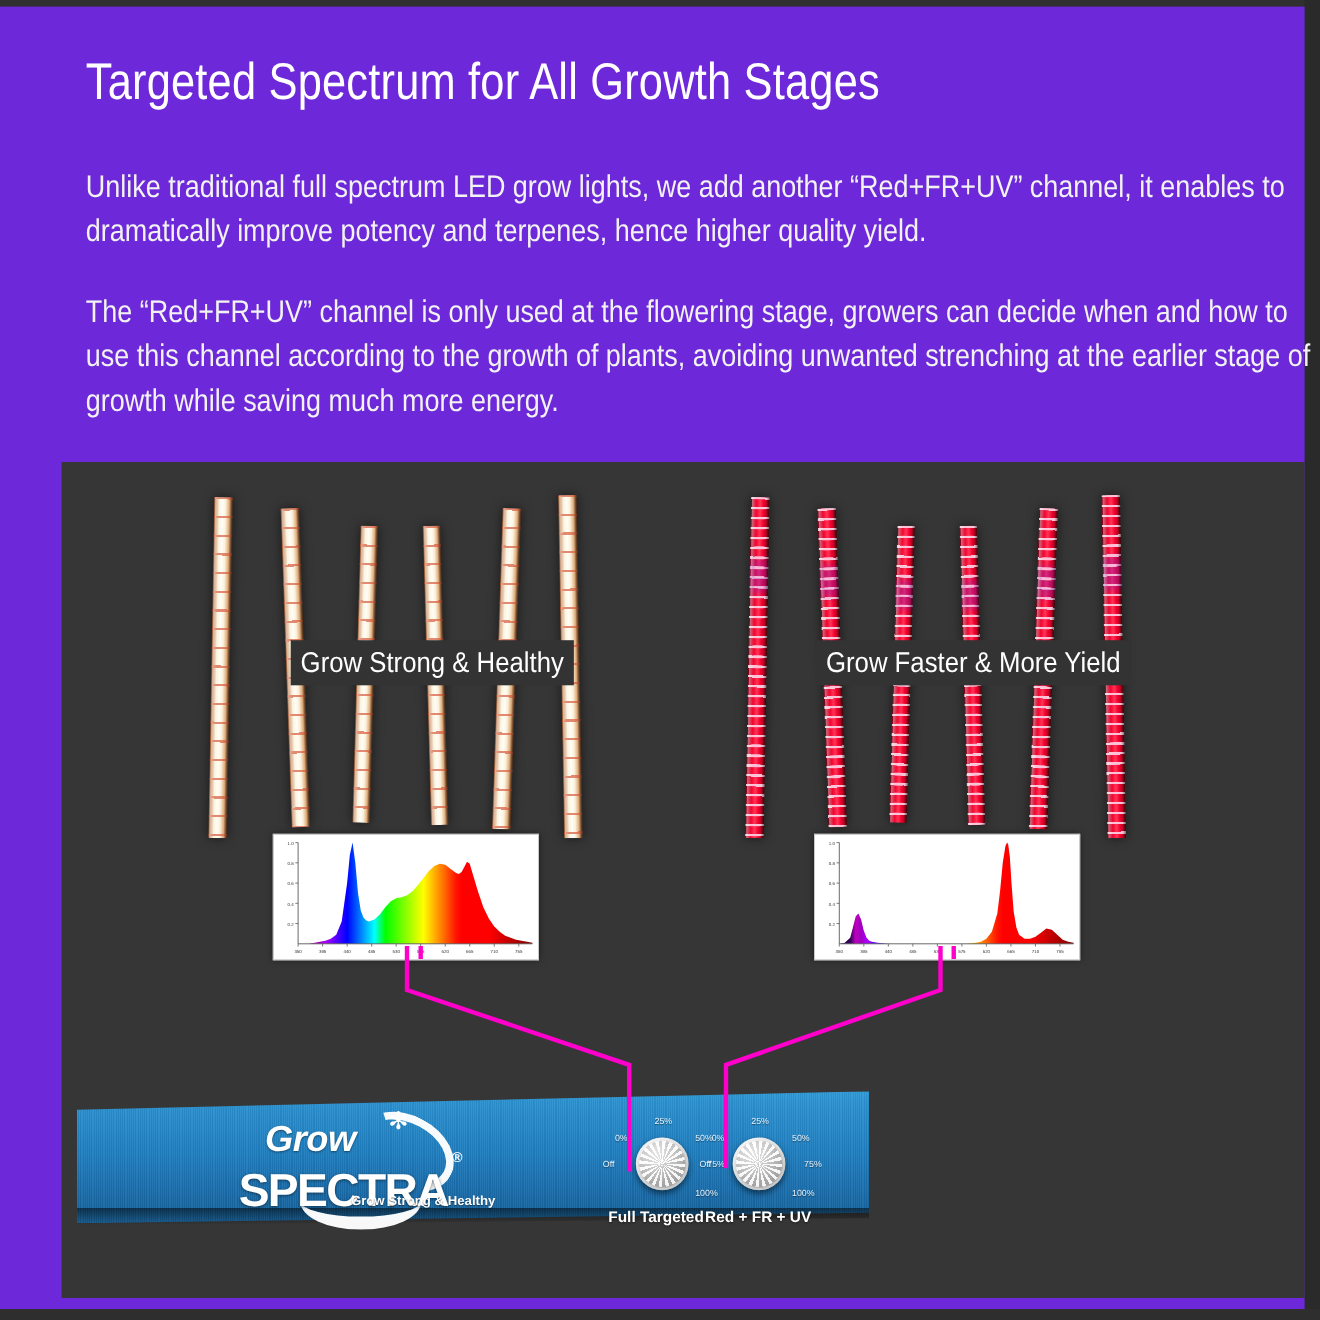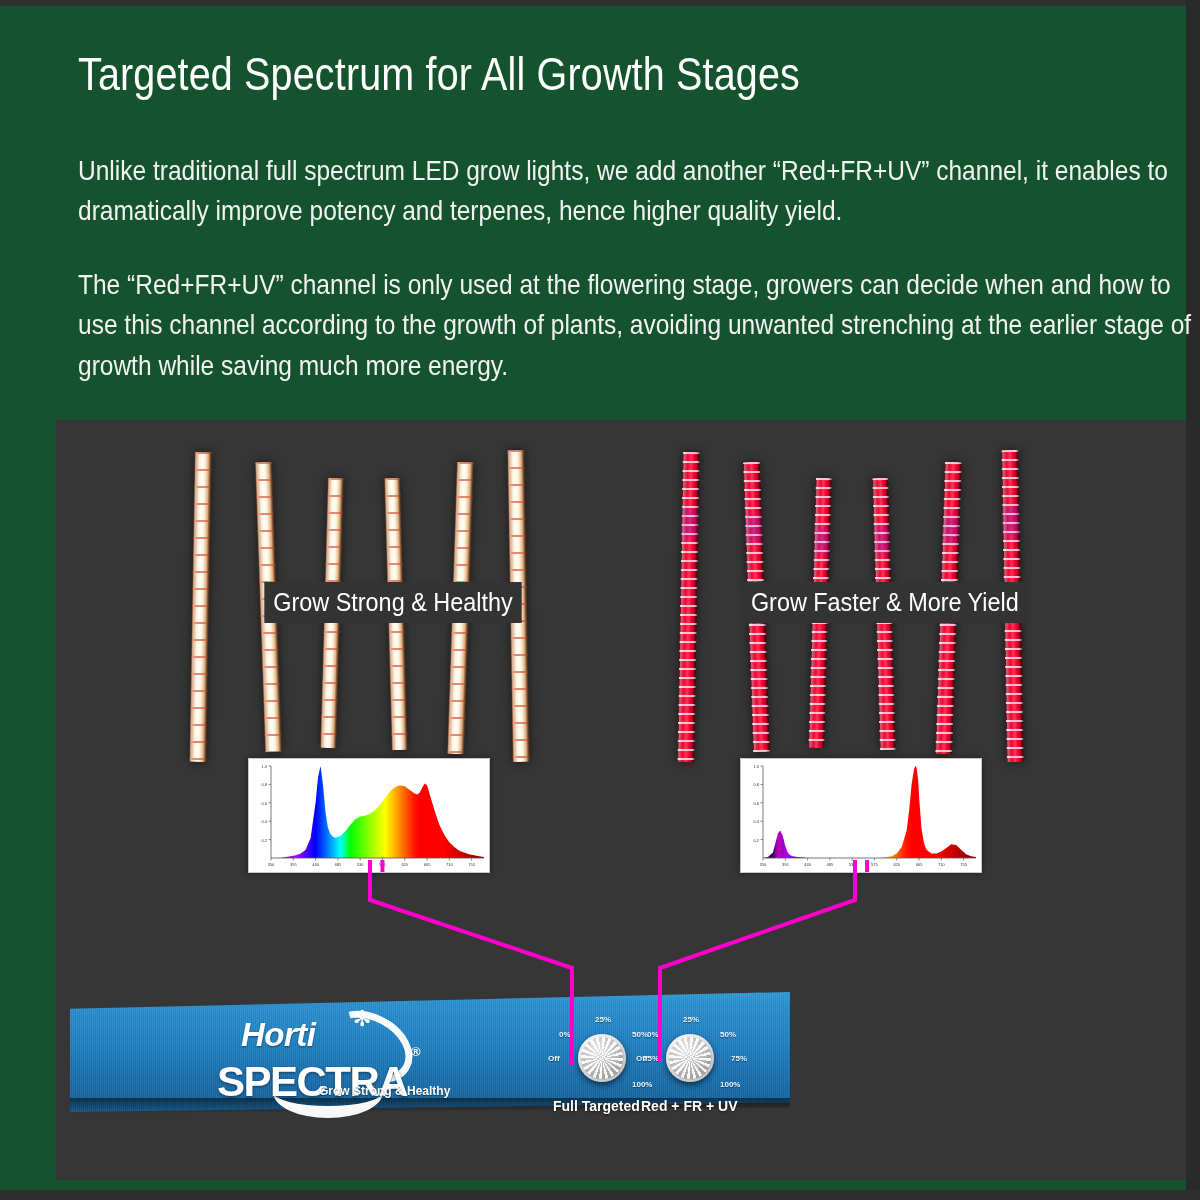--- a/index.html
+++ b/index.html
@@ -3,21 +3,21 @@
 <meta charset="utf-8">
 <style>
   html,body{margin:0;padding:0;}
   body{
     width:1200px;height:1200px;
     background:#333333;
     font-family:"Liberation Sans",sans-serif;
     overflow:hidden;
     position:relative;
   }
-  #stage{position:absolute;inset:0;width:1200px;height:1200px;overflow:hidden;background:#14532d;}
+  #stage{position:absolute;inset:0;width:1200px;height:1200px;overflow:hidden;background:#6d28d9;}
 
   
   .edge-right{position:absolute;top:0;right:0;width:14px;height:1200px;background:#2a2a2a;}
   .edge-bottom{position:absolute;left:0;bottom:0;width:1200px;height:10px;background:#2e2e2e;}
   .edge-top{position:absolute;left:0;top:0;width:1200px;height:6px;background:#303030;}
 
   
   .header{position:absolute;left:78px;top:46px;width:1060px;}
   .title{
     font-family:"Liberation Sans Narrow","Liberation Sans",sans-serif;
@@ -186,21 +186,21 @@
       repeating-conic-gradient(from 0deg,
         rgba(255,255,255,.95) 0deg 9deg,
         rgba(140,140,140,.55) 9deg 18deg);
     opacity:.9;
   }
   .knob .cap{
     position:absolute;inset:0;border-radius:50%;
     background:radial-gradient(circle at 40% 30%, rgba(255,255,255,.55), rgba(255,255,255,0) 60%);
   }
   .scale-lbl{
-    position:absolute;font-size:8px;color:#eaf6ff;font-weight:700;
+    position:absolute;font-size:8px;color:#eaf6ff;font-weight:400;
     font-family:"Liberation Sans",sans-serif;white-space:nowrap;
     text-shadow:0 1px 1px rgba(0,0,0,.45);
   }
   .knob-title{
     position:absolute;font-size:14px;color:#ffffff;font-weight:700;
     font-family:"Liberation Sans",sans-serif;white-space:nowrap;
     text-shadow:0 1px 2px rgba(0,0,0,.5);
   }
 </style>
 </head>
@@ -495,21 +495,21 @@
   <div class="panel-wrap">
     <div class="panel">
       <div class="hilite"></div>
     </div>
     <div class="panel-shadow"></div>
 
     <div class="logo">
       <div class="swoosh"></div>
       <div class="swoosh2"></div>
       <div class="star">✻</div>
-      <div class="horti">Horti</div>
+      <div class="horti">Grow</div>
       <div class="spectra">SPECTRA</div>
       <div class="reg">®</div>
       <div class="tag">Grow Strong &amp; Healthy</div>
     </div>
 
     <div class="knob-group" style="left:478px;top:16px;width:120px;height:100px;">
       <div class="knob" style="left:30px;top:26px;">
         <div class="rays"></div>
         <div class="cap"></div>
       </div>

